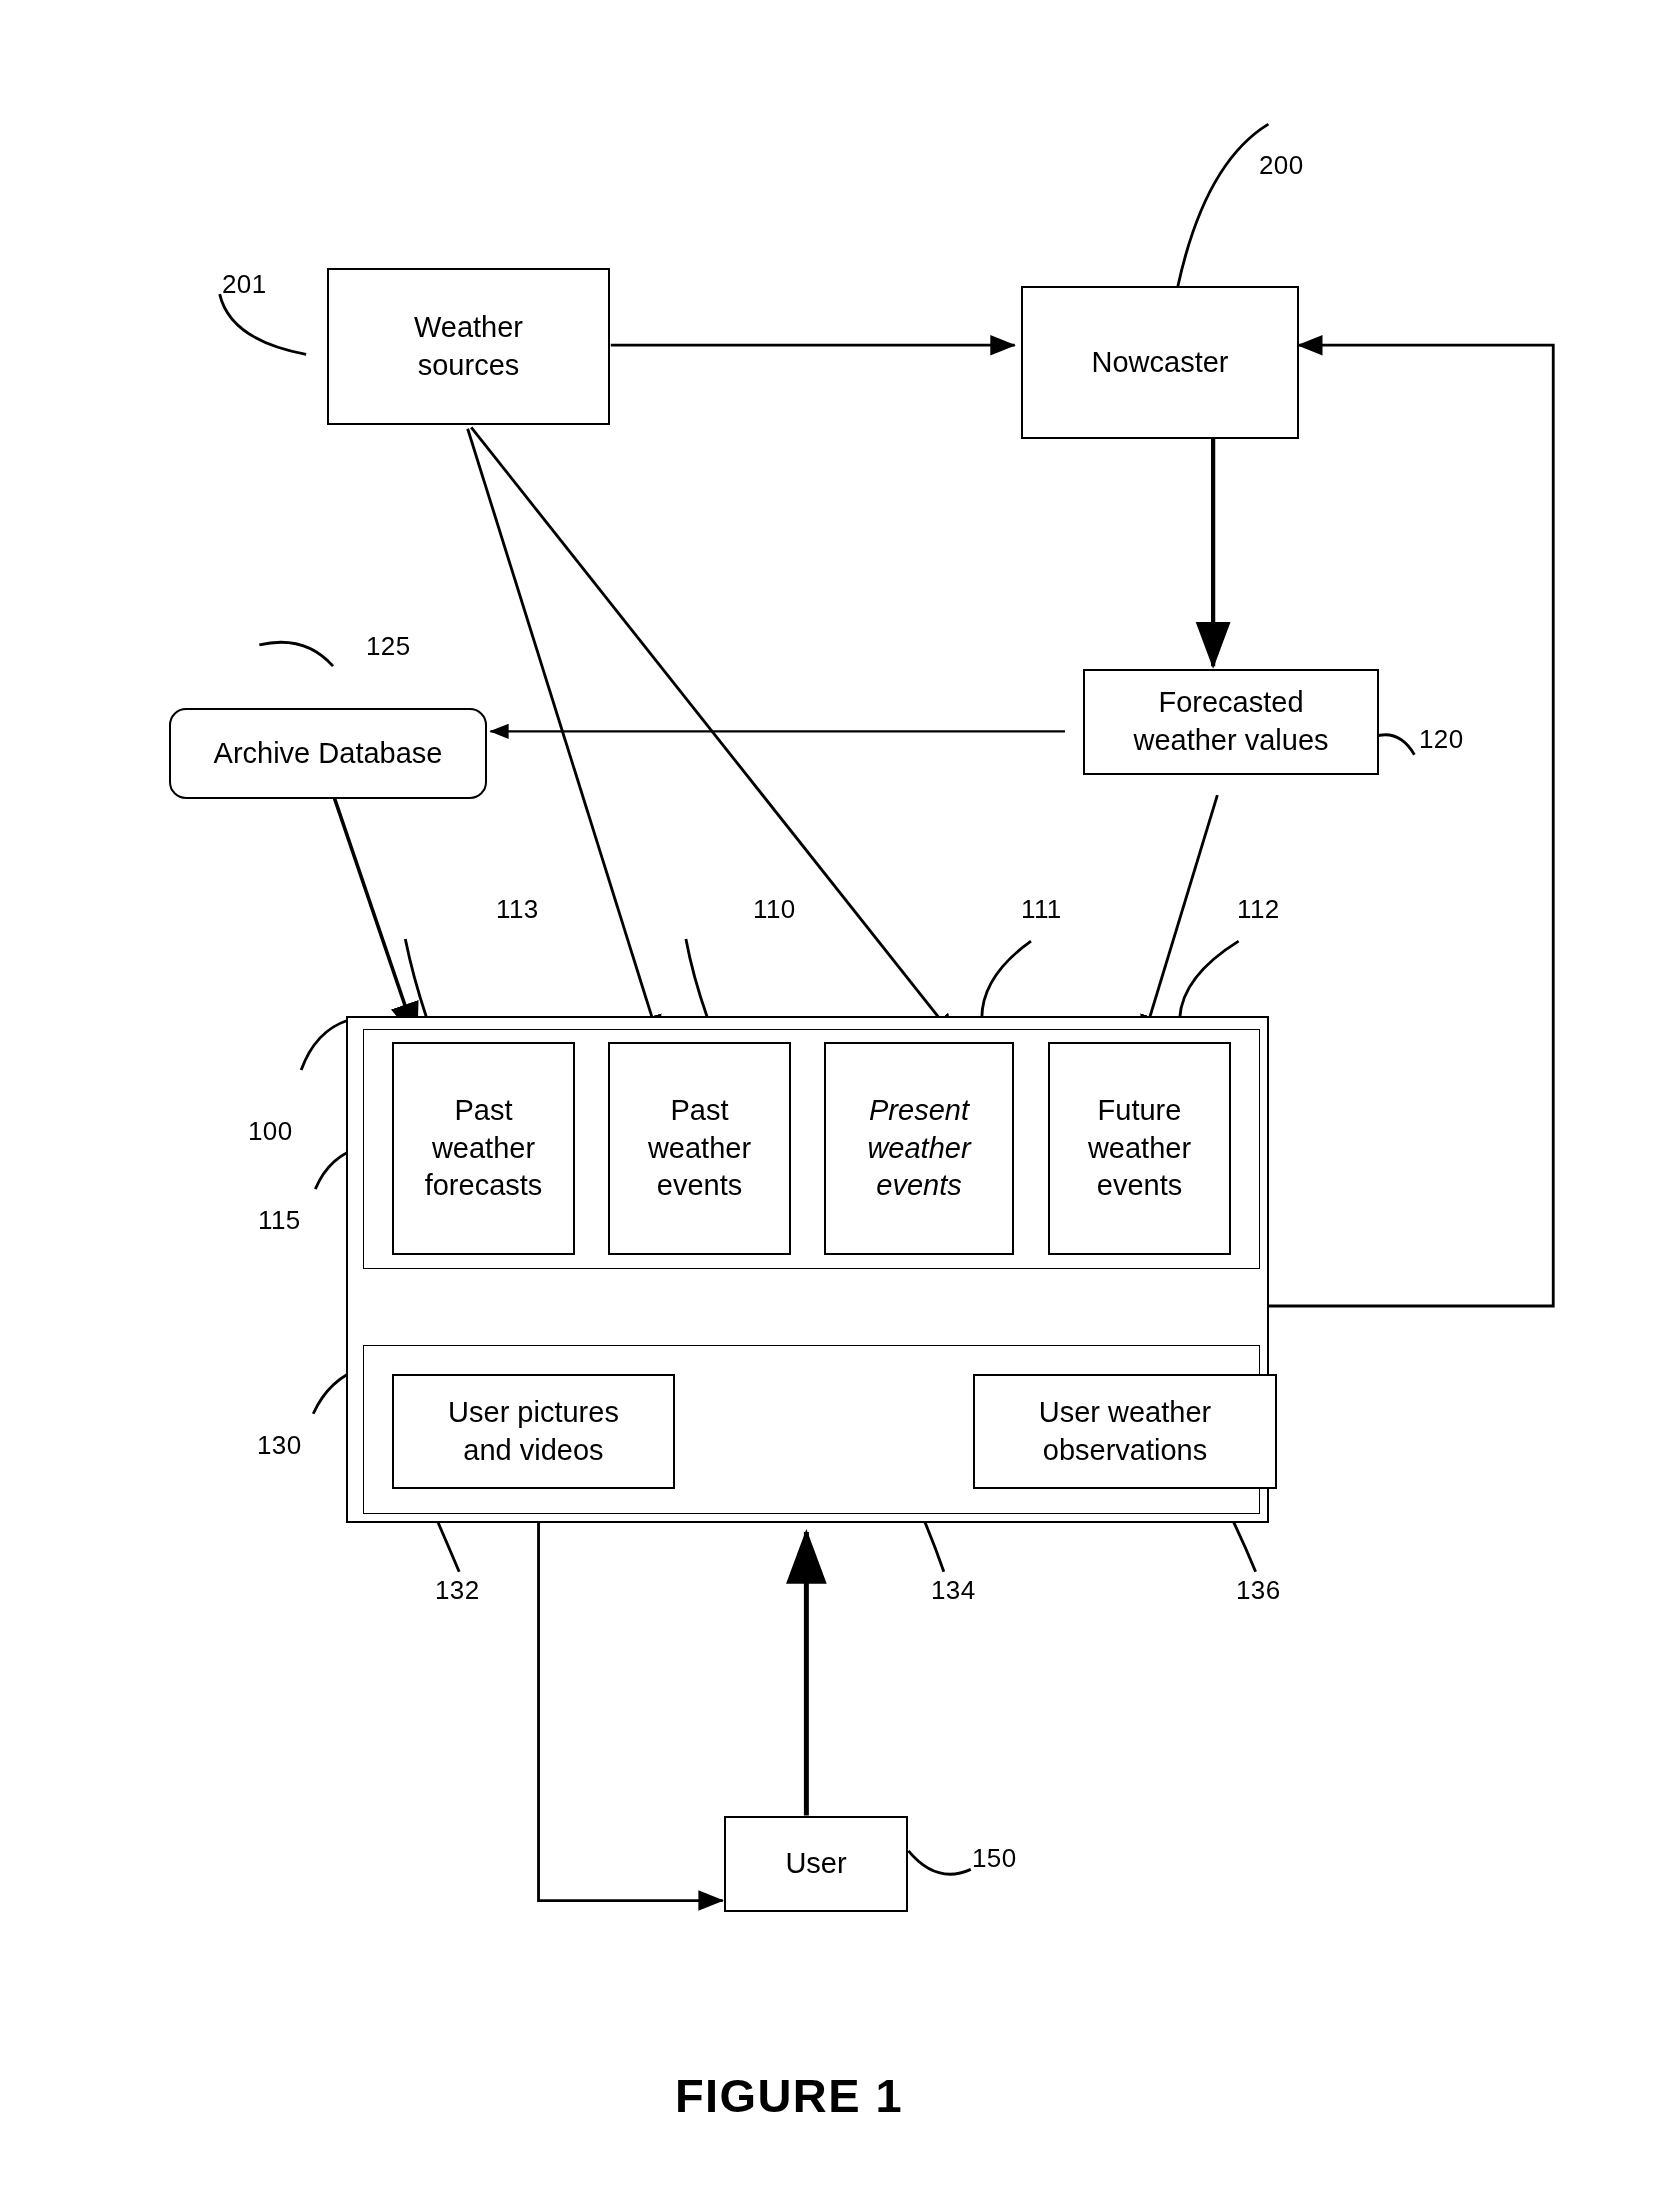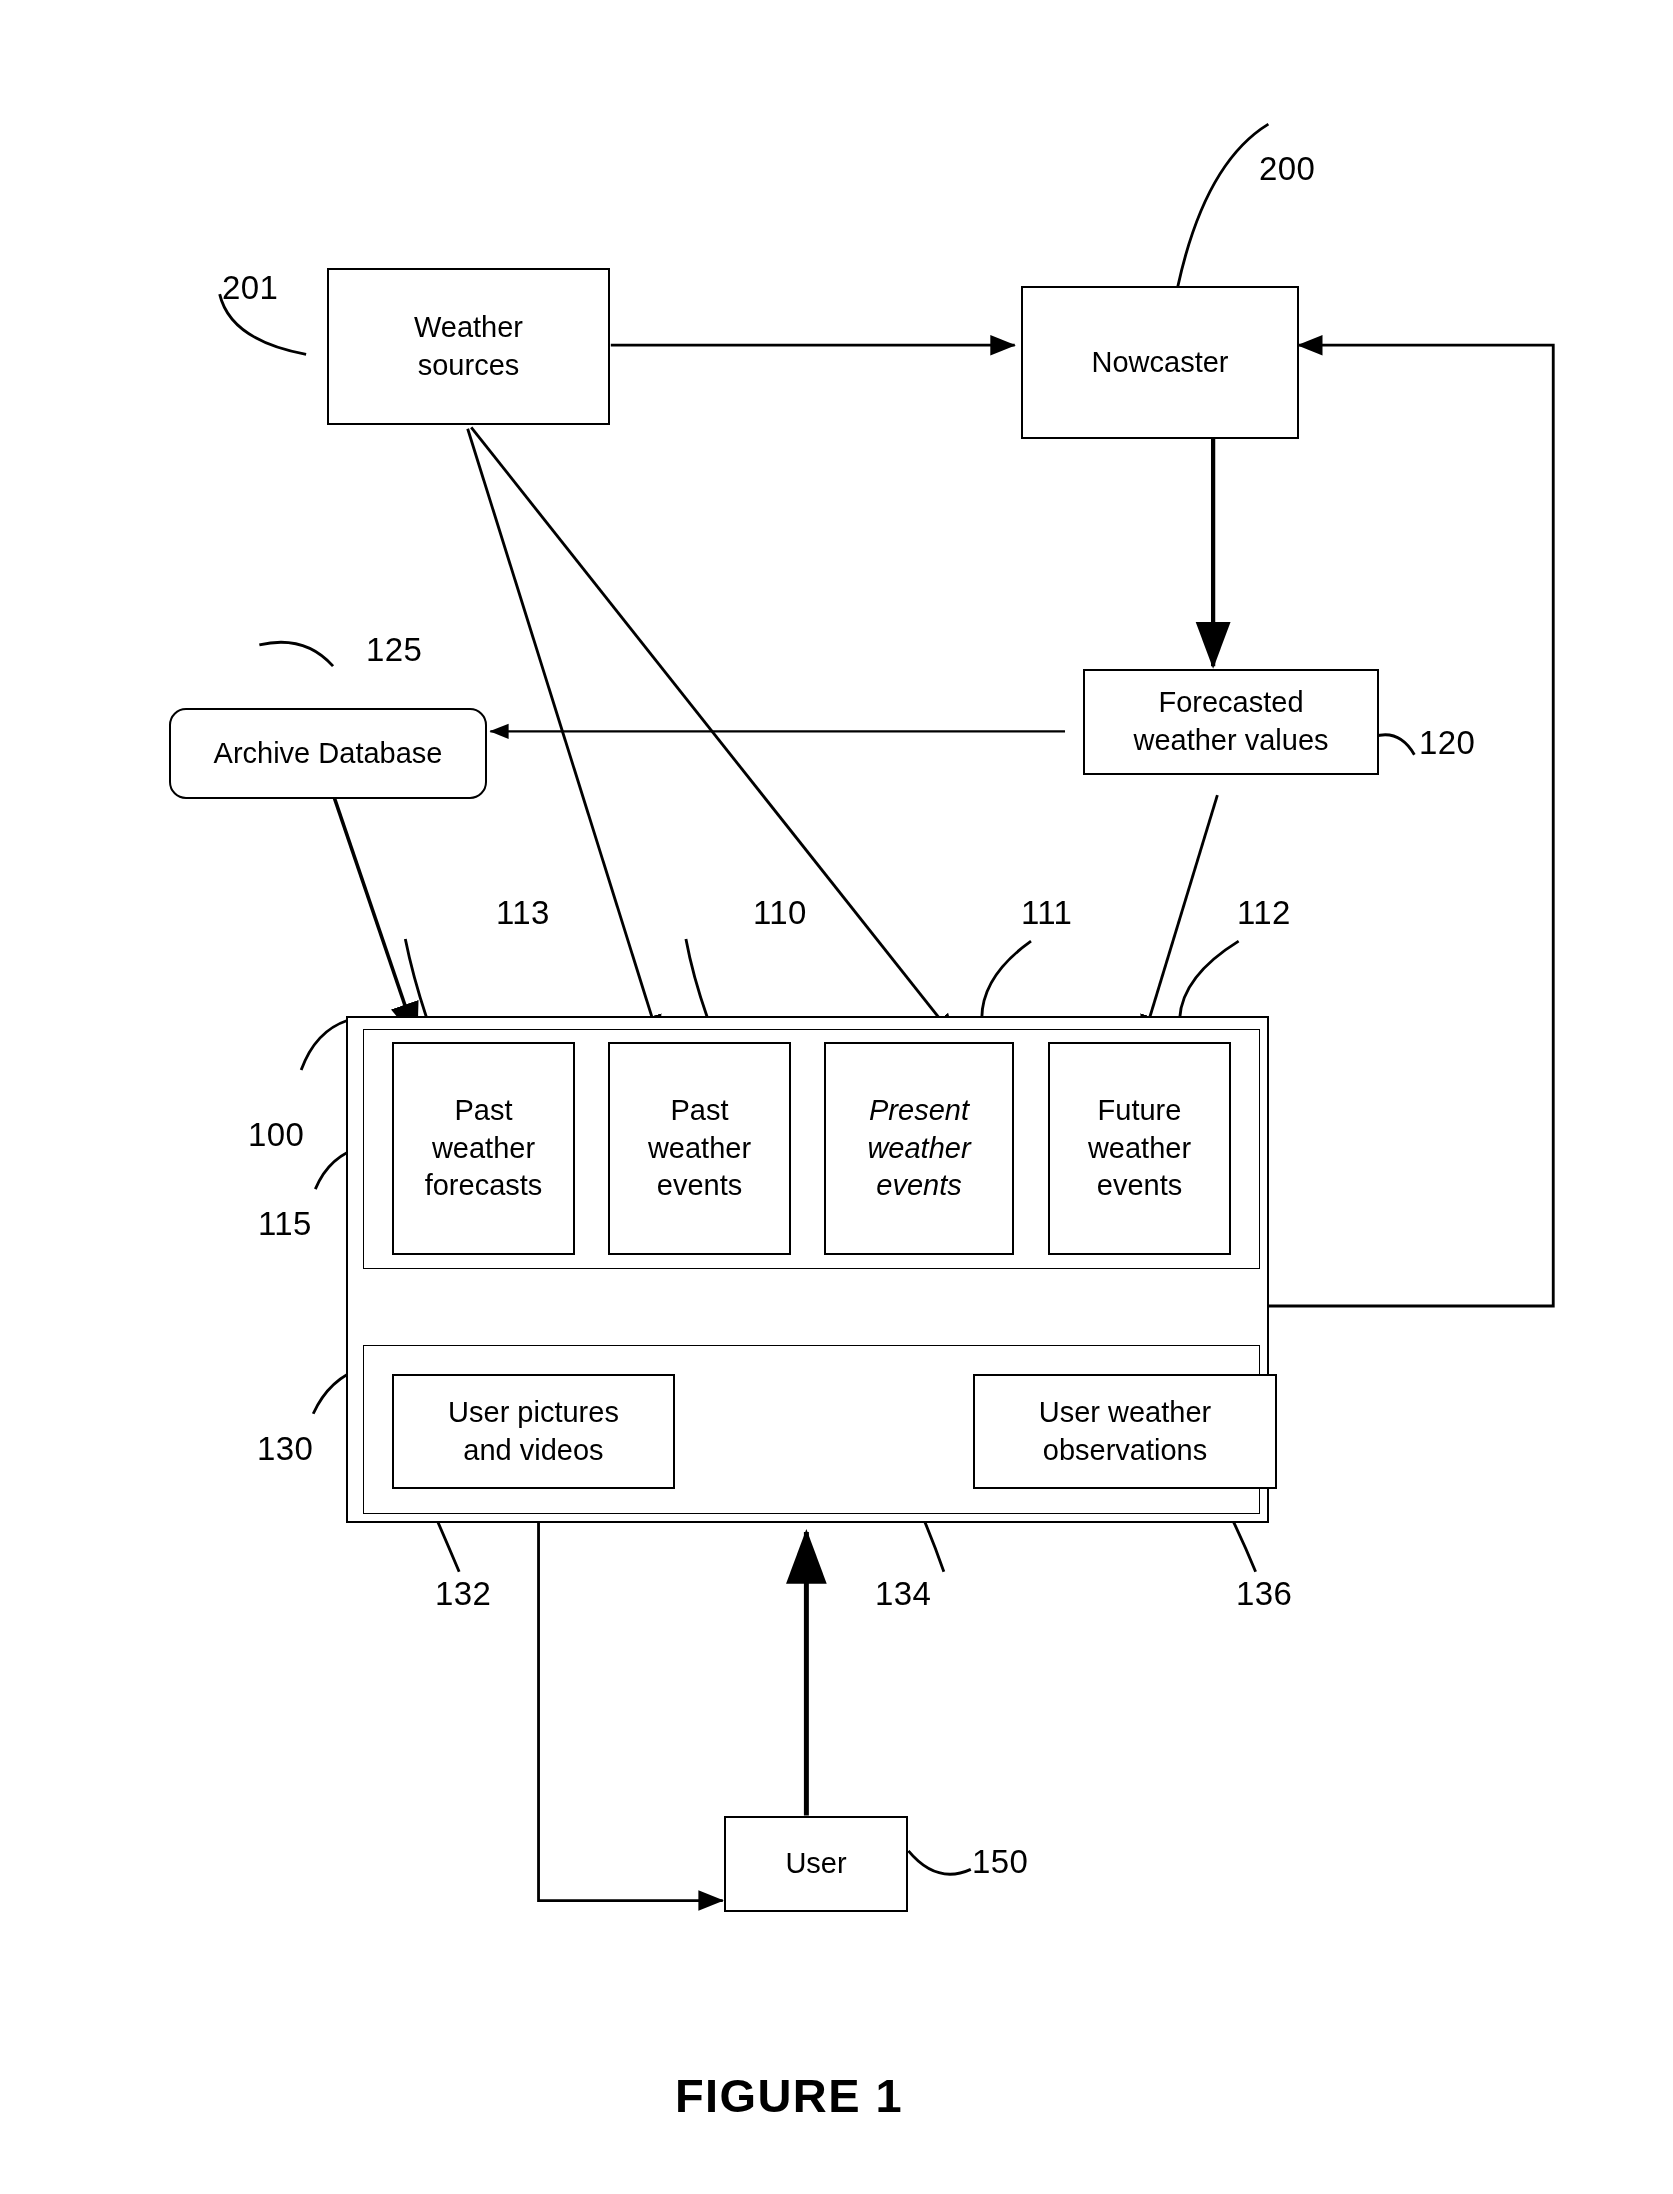--- a/index.html
+++ b/index.html
@@ -47,21 +47,21 @@
   }
   .container-inner {
     position: absolute;
     box-sizing: border-box;
     border: 1.4px solid #000;
     background: transparent;
     z-index: 4;
   }
   .refnum {
     position: absolute;
-    font-size: 33px;
+    font-size: 26px;
     color: #000;
     letter-spacing: 0.4px;
     white-space: nowrap;
     z-index: 6;
   }
   .figcaption {
     position: absolute;
     font-size: 47px;
     font-weight: bold;
     letter-spacing: 1.4px;
@@ -215,21 +215,21 @@
   <div class="refnum" style="left:496px; top:894px;">113</div>
   <div class="refnum" style="left:753px; top:894px;">110</div>
   <div class="refnum" style="left:1021px; top:894px;">111</div>
   <div class="refnum" style="left:1237px; top:894px;">112</div>
 
   <div class="refnum" style="left:248px; top:1116px;">100</div>
   <div class="refnum" style="left:258px; top:1205px;">115</div>
   <div class="refnum" style="left:257px; top:1430px;">130</div>
 
   <div class="refnum" style="left:435px; top:1575px;">132</div>
-  <div class="refnum" style="left:875px; top:1575px;">134</div>
+  <div class="refnum" style="left:931px; top:1575px;">134</div>
   <div class="refnum" style="left:1236px; top:1575px;">136</div>
 
   <div class="refnum" style="left:972px; top:1843px;">150</div>
 
   <div class="figcaption" style="left:675px; top:2068px;">FIGURE 1</div>
 
 </div>
 
 
 </body></html>

